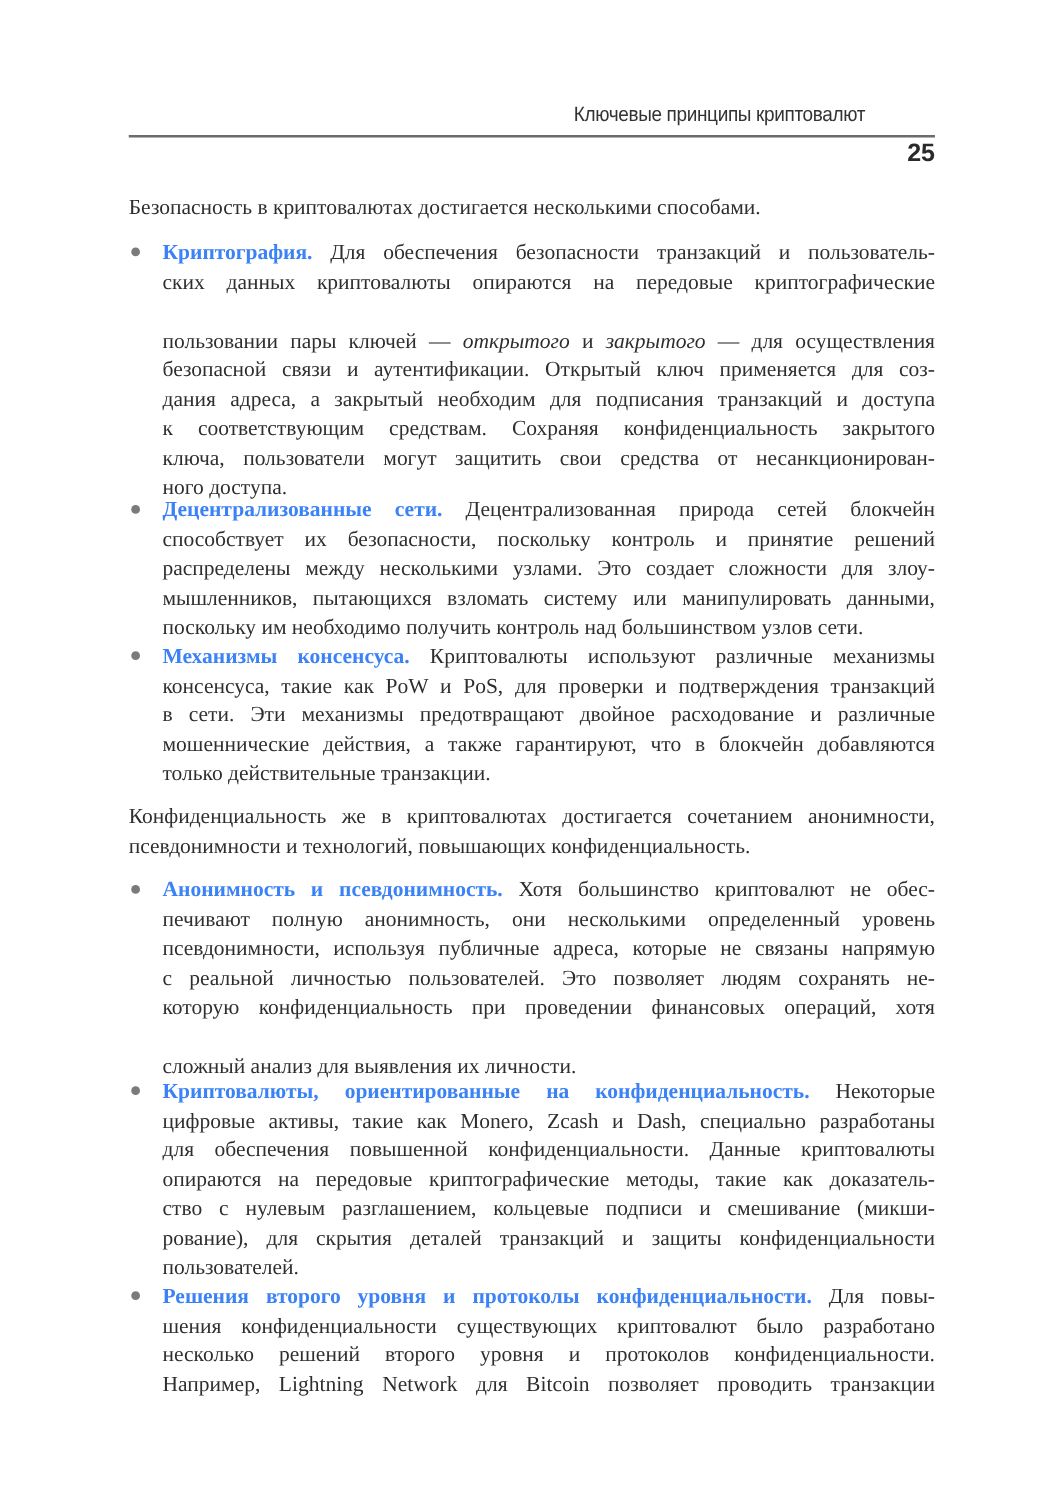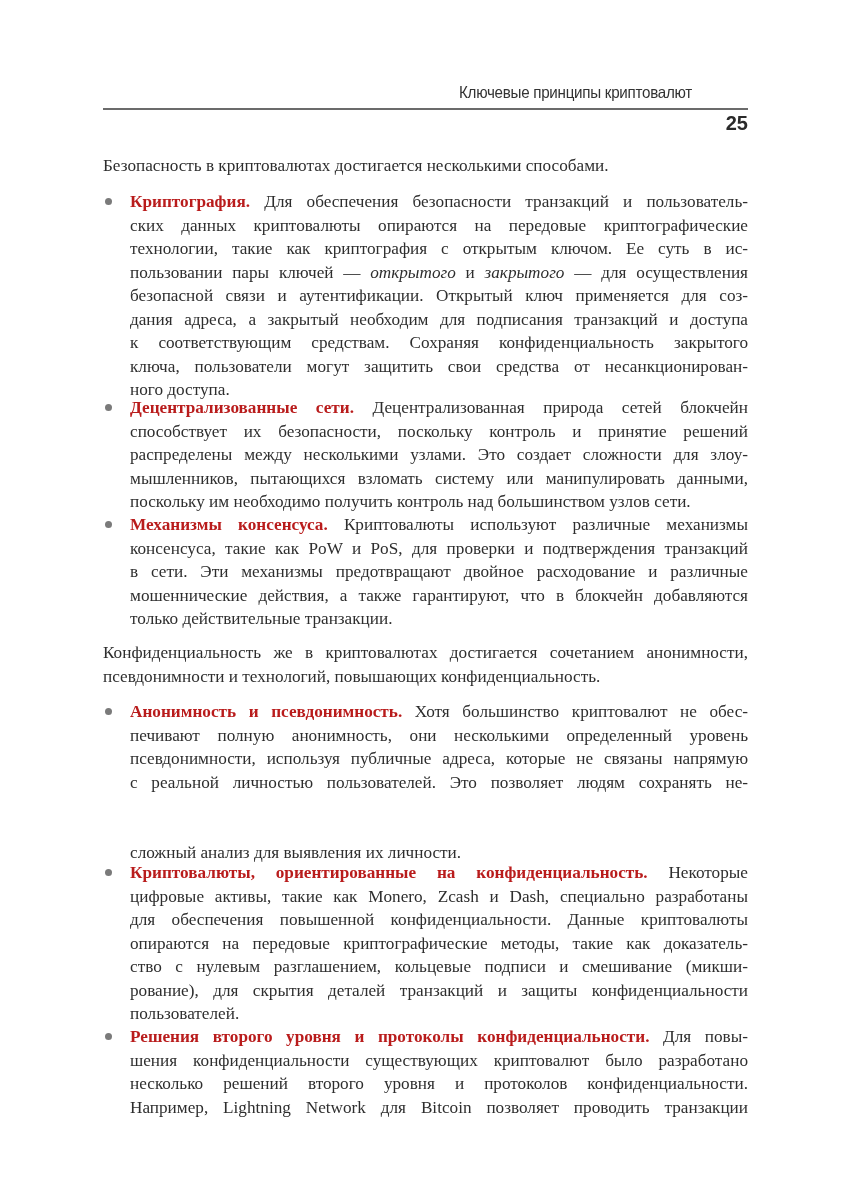--- a/index.html
+++ b/index.html
@@ -19,38 +19,37 @@
     position: absolute; white-space: nowrap;
     font-family: "Liberation Serif", serif; font-size: 17.2px; color: #2e2e2e;
     line-height: 23px; text-align: justify; text-align-last: justify;
   }
   .line.last { text-align-last: left; }
   .para { left: 103px; width: 645px; }
   .item { left: 130px; width: 618px; }
   .bullet {
     position: absolute; left: 105px; width: 7px; height: 7px; border-radius: 50%; background: #7a7a7a;
   }
-  b { font-weight: bold; color: #b91c1c; }
+  b { font-weight: bold; color: #3b82f6; }
   i { font-style: italic; }
 </style>
 </head>
 <body>
 
 <div class="page">
 
   <div class="header-title">Ключевые принципы криптовалют</div>
   <div class="header-num">25</div>
   <div class="header-rule"></div>
 
   <div class="line para last" style="top:142px">Безопасность в криптовалютах достигается несколькими способами.</div>
 
   <div class="bullet" style="top:186px"></div>
   <div class="line item" style="top:178px"><b>Криптография.</b><span> Для обеспечения безопасности транзакций и пользователь-</span></div>
   <div class="line item" style="top:201.5px">ских данных криптовалюты опираются на передовые криптографические</div>
-  <div class="line item" style="top:225px">технологии, такие как криптография с открытым ключом. Ее суть в ис-</div>
   <div class="line item" style="top:248.5px"><span>пользовании пары ключей — </span><i>открытого</i><span> и </span><i>закрытого</i><span> — для осуществления</span></div>
   <div class="line item" style="top:272px">безопасной связи и аутентификации. Открытый ключ применяется для соз-</div>
   <div class="line item" style="top:295.5px">дания адреса, а закрытый необходим для подписания транзакций и доступа</div>
   <div class="line item" style="top:319px">к соответствующим средствам. Сохраняя конфиденциальность закрытого</div>
   <div class="line item" style="top:342.5px">ключа, пользователи могут защитить свои средства от несанкционирован-</div>
   <div class="line item last" style="top:366px">ного доступа.</div>
 
   <div class="bullet" style="top:392px"></div>
   <div class="line item" style="top:384px"><b>Децентрализованные сети.</b><span> Децентрализованная природа сетей блокчейн</span></div>
   <div class="line item" style="top:407.5px">способствует их безопасности, поскольку контроль и принятие решений</div>
@@ -66,20 +65,21 @@
   <div class="line item last" style="top:595px">только действительные транзакции.</div>
 
   <div class="line para" style="top:629px">Конфиденциальность же в криптовалютах достигается сочетанием анонимности,</div>
   <div class="line para last" style="top:652.5px">псевдонимности и технологий, повышающих конфиденциальность.</div>
 
   <div class="bullet" style="top:696px"></div>
   <div class="line item" style="top:688px"><b>Анонимность и псевдонимность.</b><span> Хотя большинство криптовалют не обес-</span></div>
   <div class="line item" style="top:711.5px">печивают полную анонимность, они несколькими определенный уровень</div>
   <div class="line item" style="top:735px">псевдонимности, используя публичные адреса, которые не связаны напрямую</div>
   <div class="line item" style="top:758.5px">с реальной личностью пользователей. Это позволяет людям сохранять не-</div>
+  <div class="line item" style="top:782px">которую конфиденциальность при проведении финансовых операций, хотя</div>
   <div class="line item last" style="top:829px">сложный анализ для выявления их личности.</div>
 
   <div class="bullet" style="top:857px"></div>
   <div class="line item" style="top:849px"><b>Криптовалюты, ориентированные на конфиденциальность.</b><span> Некоторые</span></div>
   <div class="line item" style="top:872.5px">цифровые активы, такие как Monero, Zcash и Dash, специально разработаны</div>
   <div class="line item" style="top:896px">для обеспечения повышенной конфиденциальности. Данные криптовалюты</div>
   <div class="line item" style="top:919.5px">опираются на передовые криптографические методы, такие как доказатель-</div>
   <div class="line item" style="top:943px">ство с нулевым разглашением, кольцевые подписи и смешивание (микши-</div>
   <div class="line item" style="top:966.5px">рование), для скрытия деталей транзакций и защиты конфиденциальности</div>
   <div class="line item last" style="top:990px">пользователей.</div>

